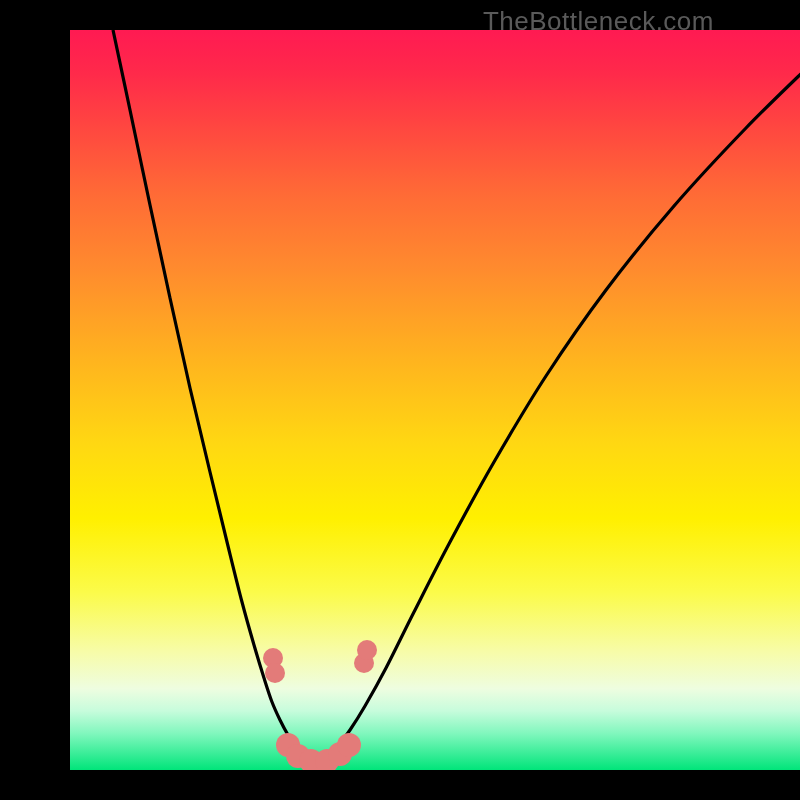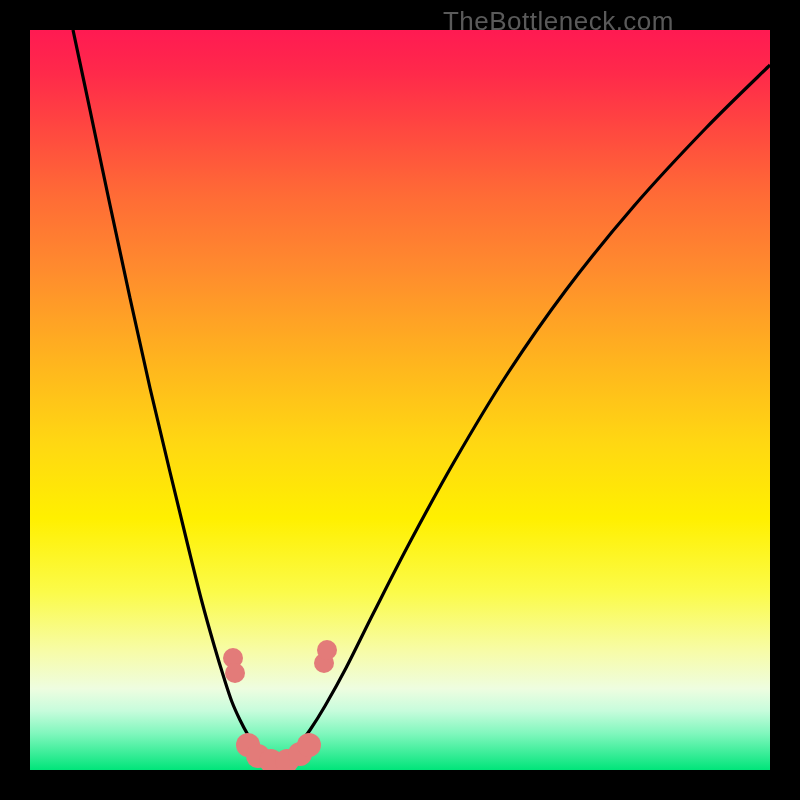--- a/index.html
+++ b/index.html
@@ -9,20 +9,21 @@
     height: 800px;
     background: #000;
     overflow: hidden;
     font-family: Arial, Helvetica, sans-serif;
   }
   .stage {
     position: relative;
     width: 688px;
     height: 800px;
     background: #000;
+    margin-left: 40px;
   }
   .watermark {
     position: absolute;
     top: 6px;
     right: 14px;
     font-size: 26px;
     font-weight: 500;
     color: #5a5a5a;
     letter-spacing: 0.5px;
     z-index: 20;

